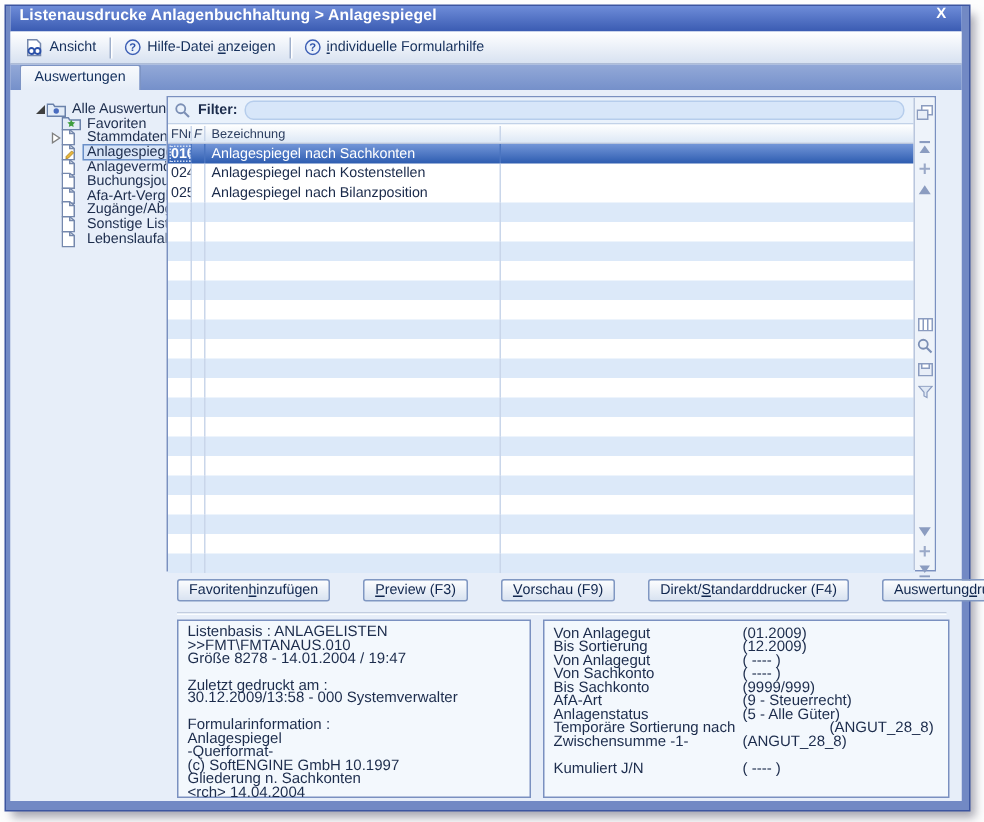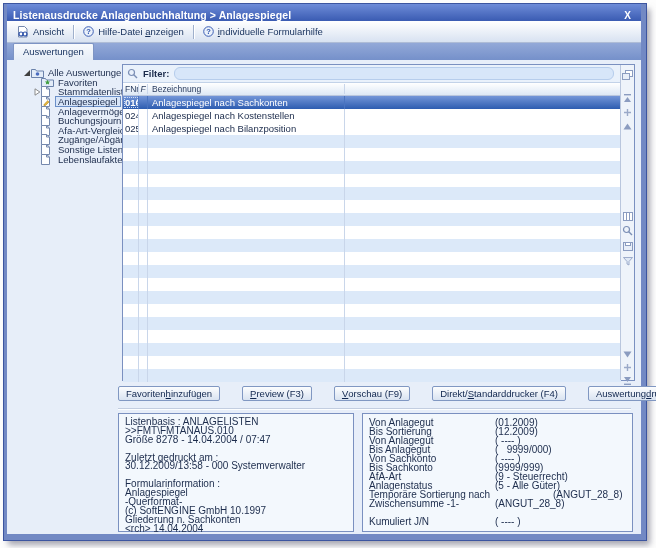--- a/index.html
+++ b/index.html
@@ -5,21 +5,21 @@
   html,body{margin:0;padding:0;}
   body{width:656px;height:548px;background:#fdfdfd;overflow:hidden;position:relative;
        font-family:"Liberation Sans","DejaVu Sans",sans-serif;}
   .window{position:absolute;left:4px;top:4px;width:634px;height:530px;
           background:var(--content-bg,#e7eef9);
           border-left:3px solid var(--frame,#7289c4);
           border-right:5px solid var(--frame,#7289c4);
           border-bottom:6px solid var(--frame,#7289c4);
           box-shadow:0 0 0 1px #3c55a0, 4px 5px 6px rgba(95,95,115,.55);
           display:flex;flex-direction:column;}
-  .titlebar{height:17px;flex:0 0 17px;display:flex;align-items:flex-end;padding:0 6px;
+  .titlebar{height:17px;flex:0 0 17px;display:flex;align-items:flex-start;padding:0 6px;
             background:linear-gradient(180deg,var(--titlebar-top,#6e8cd8),var(--titlebar-bottom,#3a5bb2));
             color:#fff;font-size:10.5px;font-weight:bold;letter-spacing:.1px;}
   .close{margin-left:auto;font-size:10px;font-weight:bold;padding:0 4px;cursor:default;}
   .toolbar{height:21px;flex:0 0 21px;background:linear-gradient(#ffffff,#d8e2f1);
            border-bottom:1px solid #aebcd6;display:flex;align-items:center;padding:0 4px;}
   .tbtn{display:flex;align-items:center;gap:4px;font-size:9.5px;color:#16305c;padding:2px 6px;border-radius:2px;}
   .tsep{width:1px;height:14px;background:#9fb0cc;margin:0 3px;box-shadow:1px 0 0 #fff;}
   .tabstrip{height:17px;flex:0 0 17px;background:linear-gradient(#93a9d8,#7590ca);
             display:flex;align-items:flex-start;padding-left:6px;}
   .tab{height:15px;background:linear-gradient(#f8fafd,#e4ecf7);border:1px solid #7d94c4;border-bottom:none;
@@ -29,21 +29,21 @@
   
   .tree{position:absolute;left:16px;top:8px;width:98px;font-size:9.5px;color:#1c2c4c;}
   .trow{display:flex;align-items:center;height:9.6px;white-space:nowrap;}
   .trow .exp{width:8px;flex:0 0 8px;display:flex;align-items:center;justify-content:center;}
   .trow .ticon{width:14px;flex:0 0 14px;display:flex;align-items:center;}
   .trow .lbl{padding:0 2px;border:1px solid transparent;line-height:9px;}
   .trow.sel .lbl{background:#d8e5f8;border:1px solid #6a8fc8;}
   .titem{margin-left:10px;}
 
   
-  .grid{position:absolute;left:115px;top:4px;width:513px;height:317px;background:#fff;
+  .grid{position:absolute;left:104px;top:4px;width:513px;height:317px;background:#fff;
         border:1px solid var(--border,#7a90c0);box-sizing:border-box;}
   .filterrow{height:17px;background:#e9f1fb;border-bottom:1px solid #c2d2e8;display:flex;
              align-items:center;padding:0 4px;gap:5px;margin-right:13px;font-size:9.5px;
              font-weight:bold;color:#1c2c4c;}
   .filterbox{flex:1;height:11px;background:#d7e6f9;border:1px solid #b6cdec;border-radius:6px;margin-right:3px;}
   .ghead{display:flex;height:13px;background:linear-gradient(#ffffff,#dde8f5);border-bottom:1px solid #b9c6dd;
          font-size:8.5px;color:#2a3c5e;margin-right:13px;align-items:center;box-sizing:border-box;}
   .c-nr{width:16px;flex:0 0 16px;border-right:1px solid #c9d6ea;padding-left:2px;box-sizing:border-box;overflow:hidden;}
   .c-f{width:9px;flex:0 0 9px;border-right:1px solid #c9d6ea;text-align:center;font-style:italic;box-sizing:border-box;}
   .c-bez{width:197px;flex:0 0 197px;border-right:1px solid #c9d6ea;padding-left:4px;box-sizing:border-box;overflow:hidden;}
@@ -480,37 +480,36 @@
         <button class="pbtn"><u>V</u>orschau (F9)</button>
         <button class="pbtn">Direkt/<u>S</u>tandarddrucker (F4)</button>
         <button class="pbtn">Auswertung <u>d</u>rucken</button>
       </div>
 
     <div class="hdiv"></div>
 
     <div class="panel pleft">
         <div class="iline">Listenbasis : ANLAGELISTEN</div>
         <div class="iline">&gt;&gt;FMT\FMTANAUS.010</div>
-        <div class="iline">Größe 8278 - 14.04.2004 / 07:47</div>
+        <div class="iline">Größe 8278 - 14.01.2004 / 19:47</div>
         <div class="iline">&nbsp;</div>
         <div class="iline">Zuletzt gedruckt am :</div>
         <div class="iline">30.12.2009/13:58 - 000 Systemverwalter</div>
         <div class="iline">&nbsp;</div>
         <div class="iline">Formularinformation :</div>
         <div class="iline">Anlagespiegel</div>
         <div class="iline">-Querformat-</div>
         <div class="iline">(c) SoftENGINE GmbH 10.1997</div>
         <div class="iline">Gliederung n. Sachkonten</div>
         <div class="iline">&lt;rch&gt; 14.04.2004</div>
       </div>
     <div class="panel pright">
         <div class="prow"><span>Von Anlagegut</span><span class="pval">(01.2009)</span></div>
         <div class="prow"><span>Bis Sortierung</span><span class="pval">(12.2009)</span></div>
         <div class="prow"><span>Von Anlagegut</span><span class="pval">( ---- )</span></div>
-        <div class="prow"><span>Bis Anlagegut</span><span class="pval">(   9999/000)</span></div>
         <div class="prow"><span>Von Sachkonto</span><span class="pval">( ---- )</span></div>
         <div class="prow"><span>Bis Sachkonto</span><span class="pval">(9999/999)</span></div>
         <div class="prow"><span>AfA-Art</span><span class="pval">(9 - Steuerrecht)</span></div>
         <div class="prow"><span>Anlagenstatus</span><span class="pval">(5 - Alle Güter)</span></div>
         <div class="prow"><span>Temporäre Sortierung nach</span><span class="pval indent">(ANGUT_28_8)</span></div>
         <div class="prow"><span>Zwischensumme -1-</span><span class="pval">(ANGUT_28_8)</span></div>
         <div class="prow"><span></span><span class="pval"></span></div>
         <div class="prow"><span>Kumuliert J/N</span><span class="pval">( ---- )</span></div>
       </div>
 

